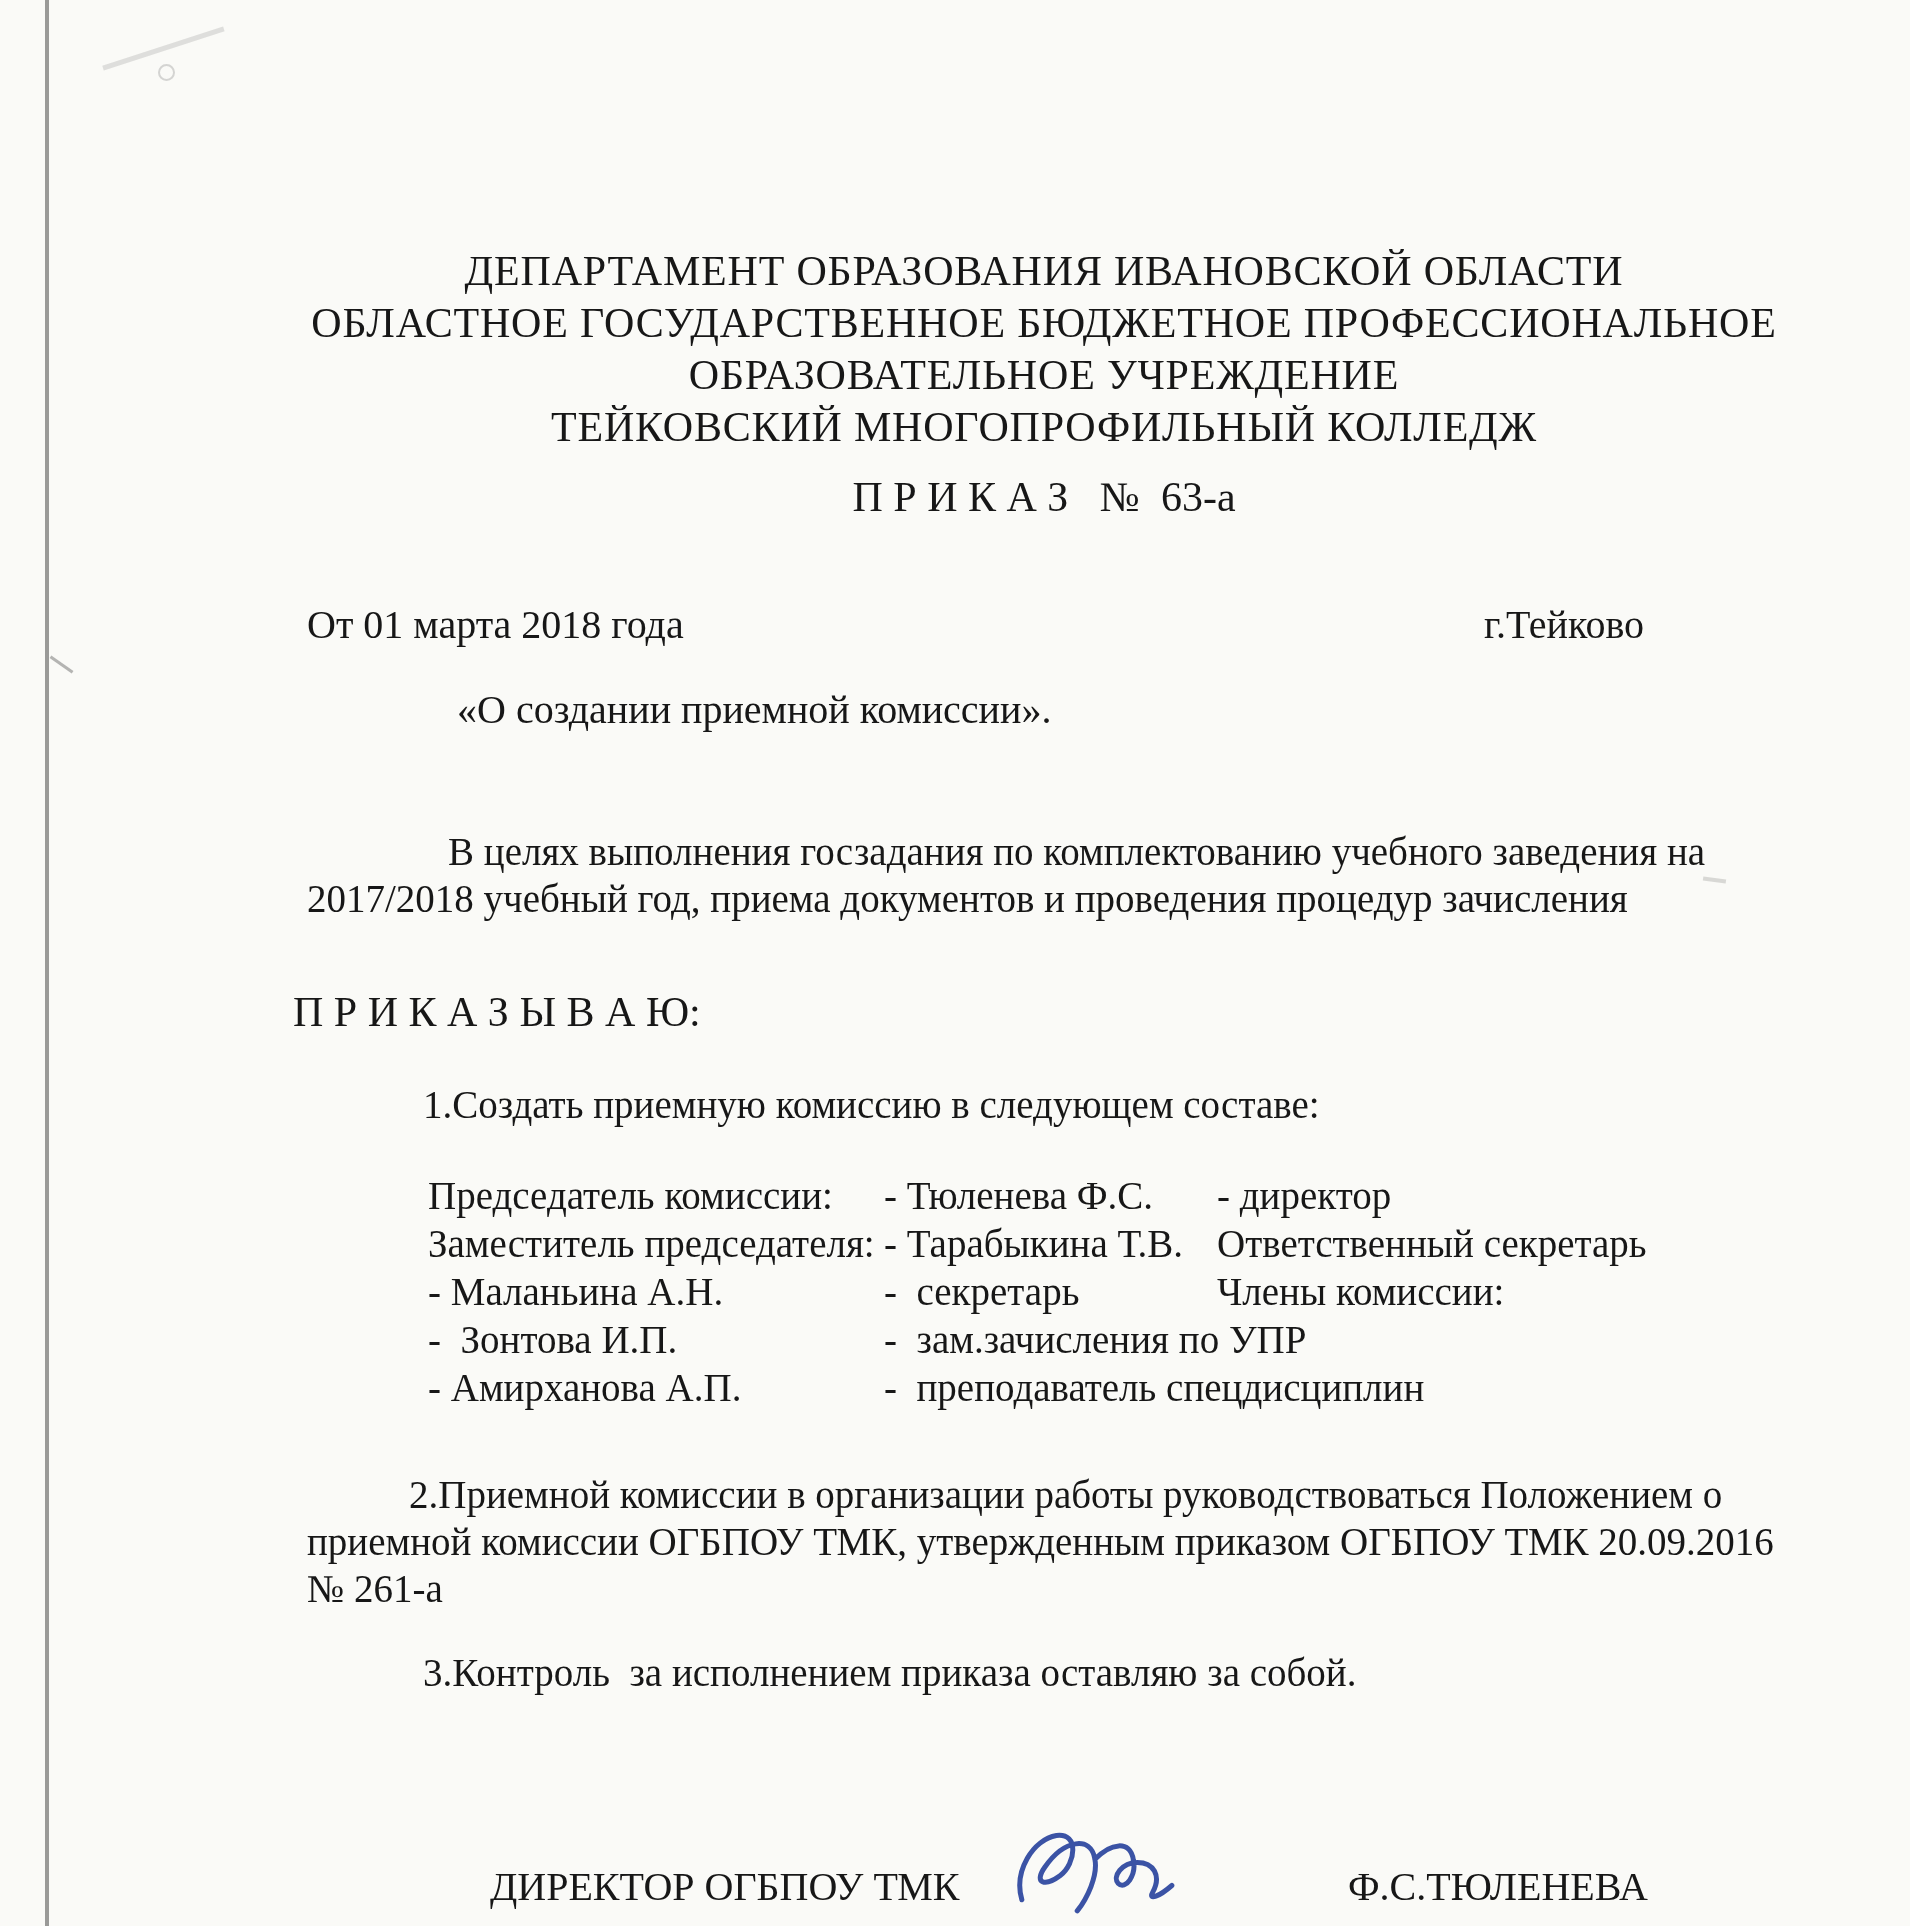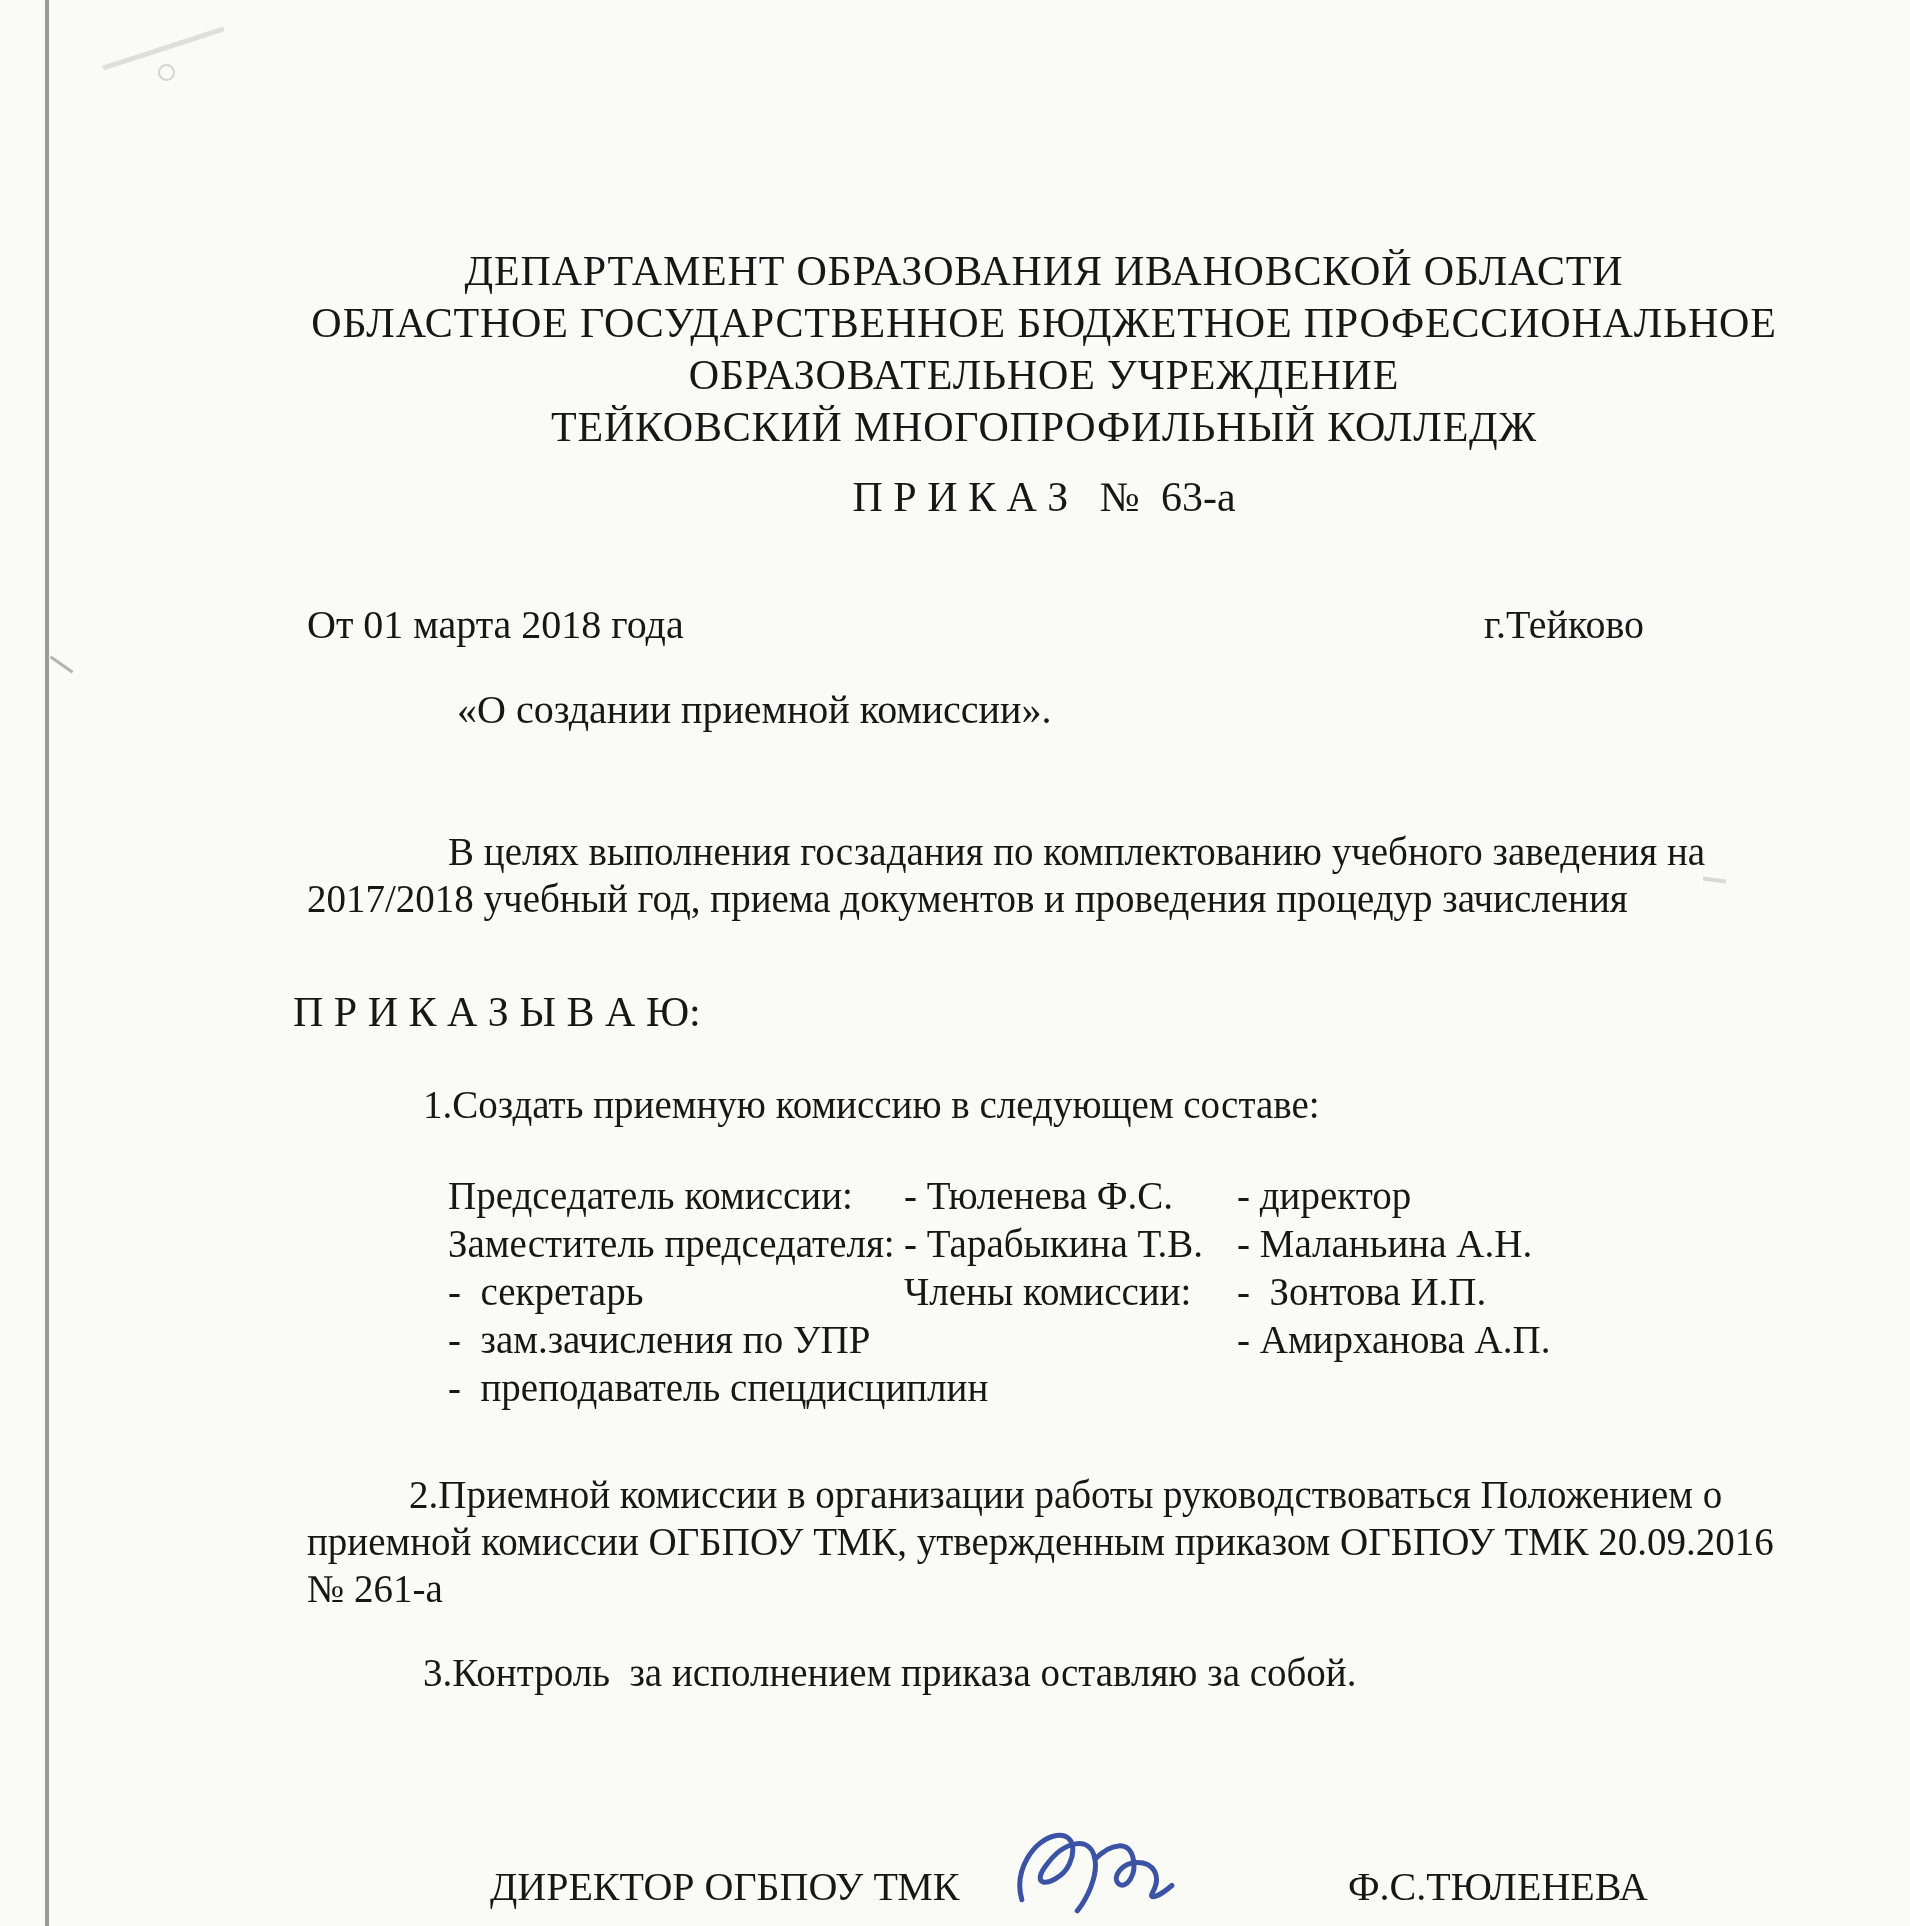--- a/index.html
+++ b/index.html
@@ -38,21 +38,21 @@
   .resolve{
     position:absolute;left:293px;top:988px;width:1502px;
     font-size:42px;
   }
   .item1{position:absolute;left:423px;top:1082px;font-size:39px;}
   .commission{
     position:absolute;left:428px;top:1172px;
     font-size:39px;line-height:48px;
     display:grid;grid-template-columns:456px 333px auto;
   }
-  .commission div{white-space:pre;margin-left:20px;}
+  .commission div{white-space:pre;}
   .item2{position:absolute;left:307px;top:1471px;font-size:39px;line-height:47px;}
   .item2 .l1{text-indent:102px;white-space:nowrap;}
   .item2 div{white-space:nowrap;}
   .item3{position:absolute;left:423px;top:1650px;font-size:39px;}
   .director-row{position:absolute;left:0;top:1863px;width:1911px;font-size:40px;}
   .director-title{position:absolute;left:490px;white-space:nowrap;}
   .director-name{position:absolute;left:1348px;white-space:nowrap;}
   .director-sig{position:absolute;left:998px;top:-46px;}
   svg.sig path{fill:none;stroke:#3b53a5;stroke-linecap:round;stroke-linejoin:round;}
 </style>
@@ -93,20 +93,21 @@
   <div class="item1">1.Создать приемную комиссию в следующем составе:</div>
 
   <div class="commission">
     <div>Председатель комиссии:</div>
     <div>- Тюленева Ф.С.</div>
     <div>- директор</div>
 
     <div>Заместитель председателя:</div>
     <div>- Тарабыкина Т.В.</div>
 
+    <div>Ответственный секретарь</div>
     <div>- Маланьина А.Н.</div>
     <div>-  секретарь</div>
 
     <div>Члены комиссии:</div>
     <div>-  Зонтова И.П.</div>
     <div>-  зам.зачисления по УПР</div>
 
     <div></div>
     <div>- Амирханова А.П.</div>
     <div>-  преподаватель спецдисциплин</div>

